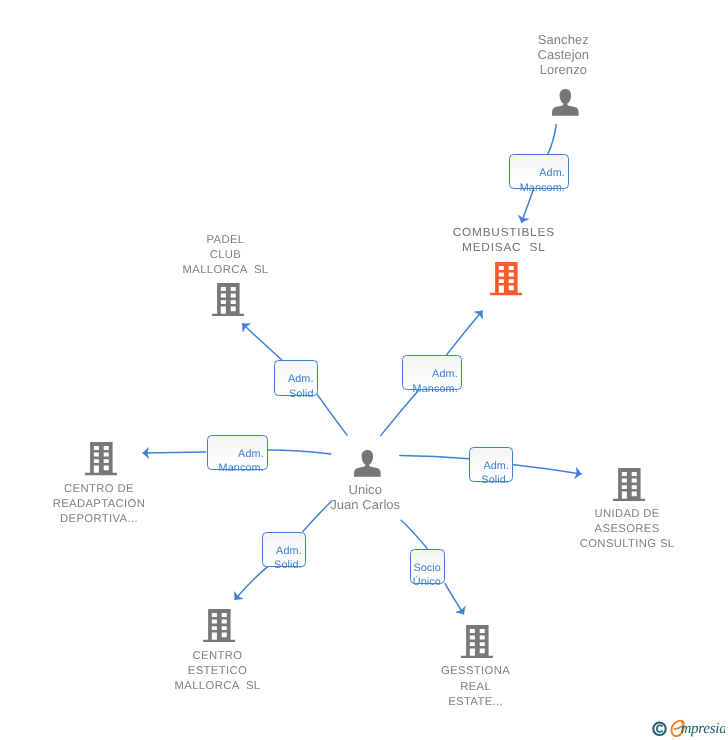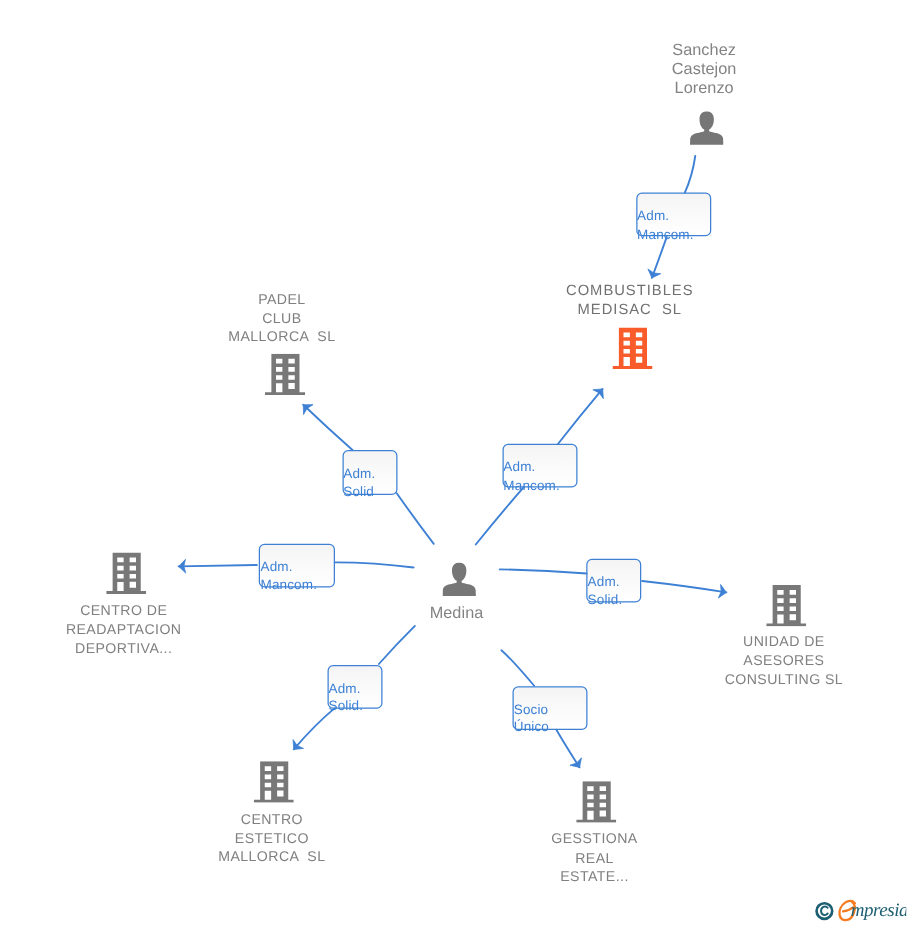--- a/index.html
+++ b/index.html
@@ -7,21 +7,21 @@
     -webkit-font-smoothing:antialiased;text-rendering:geometricPrecision;}
   #stage{position:relative;width:728px;height:740px;background:#ffffff;text-decoration:underline;}
   #edges{position:absolute;left:0;top:0;width:728px;height:740px;pointer-events:none;}
   .node{position:absolute;text-align:center;}
   .node-icon{display:block;margin:0 auto;}
   .node-label{font-size:11.3px;line-height:15.2px;color:#808080;white-space:pre;letter-spacing:0.35px;}
   .node-label.focus{color:#707070;font-size:11.8px;letter-spacing:0.8px;line-height:15.2px;}
   .node-label.person{font-size:13px;line-height:15.2px;color:#838383;letter-spacing:0.05px;}
   .edge-label{position:absolute;box-sizing:border-box;border:1.6px solid #3d80d4;border-radius:4.5px;
      background:linear-gradient(to bottom,#f4f4f4 0%,#f9f9f9 40%,#fdfdfd 80%,#ffffff 100%);color:#3d80d4;font-size:10.8px;line-height:14.6px;text-align:left;
-     display:flex;flex-direction:column;justify-content:center;align-items:flex-start;
+     display:flex;flex-direction:column;justify-content:center;align-items:flex-end;
      letter-spacing:0.12px;padding-right:3px;padding-top:18px;}
   .edge-label span{display:block;white-space:pre;}
   #watermark{position:absolute;left:644.5px;top:718px;}
 </style>
 </head>
 <body>
 
 <div id="stage">
   <svg id="edges" viewBox="0 0 728 740">
       <path d="M556.2 124.8 Q554 140.45 547.8 154.3" stroke="#3d80d4" stroke-width="1.5" fill="none" stroke-linecap="round"></path>
@@ -77,21 +77,21 @@
         </svg>
       </div>
       <div class="node-label" style="position: absolute; left: 0px; width: 728px; text-align: center; transform: translateX(-265.05px); top: 481.9px;"><div>CENTRO DE</div><div>READAPTACION</div><div>DEPORTIVA...</div></div>
     </div>
     <div class="node" style="left: 0px; top: 0px; width: 728px; height: 0px;">
       <div style="position: absolute; left: 354.1px; top: 449.9px;">
         <svg viewBox="0 0 26.7 26.8" width="26.7" height="26.799999999999997" class="node-icon">
           <path fill="#767676" d="M13.35 0 C10.05 0 7.6 2.2 7.6 6.3 C7.6 10.5 9.4 13.5 11.35 14.6 C11.5 15.3 11.45 15.9 11.0 16.3 C9.6 17.0 5.3 17.3 2.6 18.6 C1.2 19.3 0.35 20.5 0.15 22.2 L0 26.8 L26.7 26.8 L26.55 22.2 C26.35 20.5 25.5 19.3 24.1 18.6 C21.4 17.3 17.1 17.0 15.7 16.3 C15.25 15.9 15.2 15.3 15.35 14.6 C17.3 13.5 19.1 10.5 19.1 6.3 C19.1 2.2 16.65 0 13.35 0 Z"></path>
         </svg>
       </div>
-      <div class="node-label person" style="position: absolute; left: 0px; width: 728px; text-align: center; transform: translateX(1.2px); top: 481.7px;"><div>Medina</div></div>
+      <div class="node-label person" style="position: absolute; left: 0px; width: 728px; text-align: center; transform: translateX(1.2px); top: 481.7px;"><div>Unico</div><div>Juan Carlos</div></div>
     </div>
     <div class="node" style="left: 0px; top: 0px; width: 728px; height: 0px;">
       <div style="position: absolute; left: 613.05px; top: 467.9px;">
         <svg viewBox="0 0 32.0 33.3" width="32" height="33.3" class="node-icon">
           <path fill="#787878" fill-rule="evenodd" d="M5.1 0 H27.6 V30.8 H5.1 Z M0 30.8 H32.0 V33.3 H0 Z M8.8 4.1 H13.9 V7.9 H8.8 Z M18.7 4.1 H23.8 V7.9 H18.7 Z M8.8 10.6 H13.9 V14.4 H8.8 Z M18.7 10.6 H23.8 V14.4 H18.7 Z M8.8 17.3 H13.9 V20.9 H8.8 Z M18.7 17.3 H23.8 V20.9 H18.7 Z M8.8 23.6 H13.9 V30.8 H8.8 Z M18.7 23.5 H23.8 V28.3 H18.7 Z"></path>
         </svg>
       </div>
       <div class="node-label" style="position: absolute; left: 0px; width: 728px; text-align: center; transform: translateX(263.1px); top: 507px;"><div>UNIDAD DE</div><div>ASESORES</div><div>CONSULTING SL</div></div>
     </div>
     <div class="node" style="left: 0px; top: 0px; width: 728px; height: 0px;">
@@ -127,21 +127,21 @@
       <span>Mancom.</span>
     </div>
     <div class="edge-label" style="left: 469.1px; top: 446.8px; width: 44px; height: 35.1px;">
       <span>Adm.</span>
       <span>Solid.</span>
     </div>
     <div class="edge-label" style="left: 261.8px; top: 531.8px; width: 44px; height: 35.1px;">
       <span>Adm.</span>
       <span>Solid.</span>
     </div>
-    <div class="edge-label" style="left: 410px; top: 548.6px; width: 60px; height: 35.1px;">
+    <div class="edge-label" style="left: 410px; top: 548.6px; width: 35px; height: 35.1px;">
       <span>Socio</span>
       <span>Único</span>
     </div>
     <div id="watermark"><svg width="80" height="22" viewBox="0 0 80 22">
         <g>
           <circle cx="14.5" cy="10.8" r="6.25" fill="none" stroke="#1d5f72" stroke-width="2.1"></circle>
           <path d="M17.1 8.25 C16.3 7.25 14.9 6.95 13.7 7.55 C12.4 8.2 11.7 9.55 11.85 11.15 C12.0 12.65 13.0 13.85 14.4 14.05 C15.5 14.2 16.5 13.65 17.15 12.75" fill="none" stroke="#1d5f72" stroke-width="1.55" stroke-linecap="round"></path>
         </g>
         <path fill="none" stroke="#f57c20" stroke-width="1.85" stroke-linecap="round" stroke-linejoin="round" d="M38.9 4.6 C37.5 2.2 34.1 2.0 31.1 4.1 C27.9 6.3 26.2 10.3 26.6 13.6 C27.0 16.6 29.1 18.5 31.9 18.1 C34.8 17.7 37.4 14.9 38.3 11.5 C39.2 8.1 38.6 5.0 36.8 3.9"></path>
         <path fill="none" stroke="#f57c20" stroke-width="1.7" stroke-linecap="round" d="M29.4 11.1 C32.1 10.8 35.3 9.7 37.4 7.9"></path>

